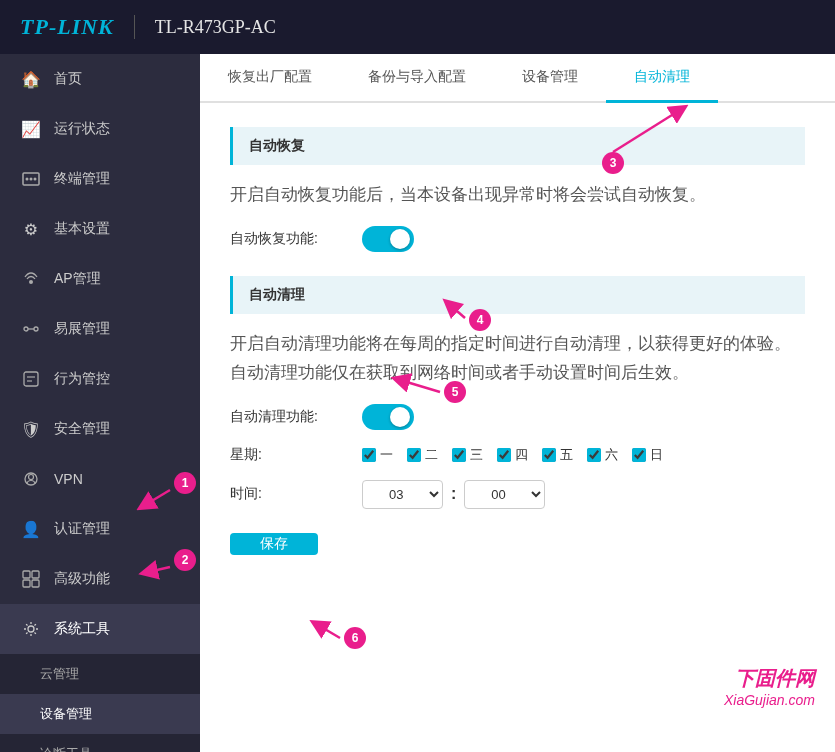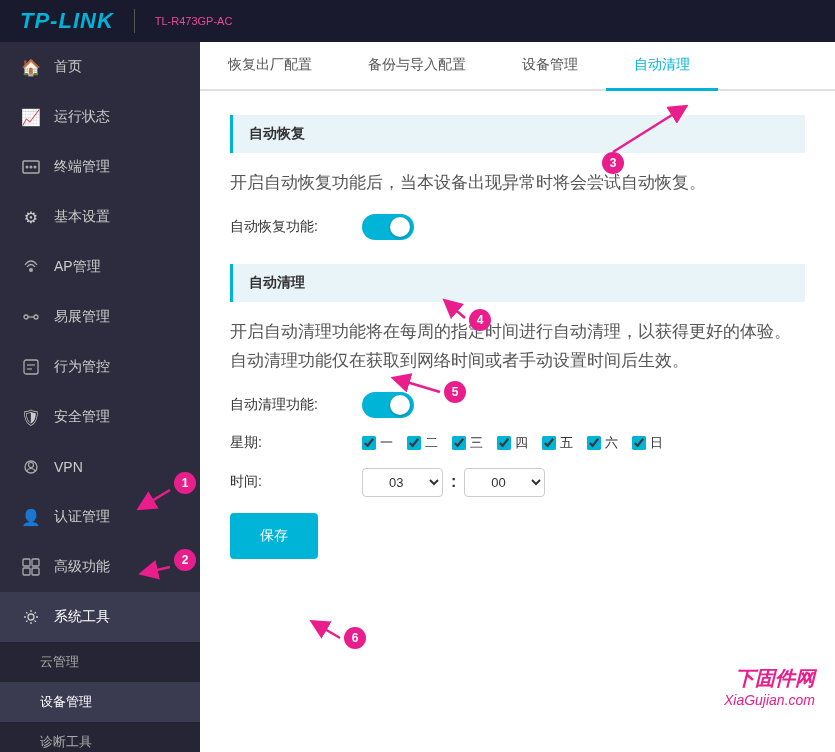--- a/index.html
+++ b/index.html
@@ -1,43 +1,44 @@
 <!DOCTYPE html>
 <html><head>
   <meta charset="utf-8">
   <style>
     * { box-sizing: border-box; margin: 0; padding: 0; }
     body { font-family: "Microsoft YaHei", "微软雅黑", Arial, sans-serif; font-size: 14px; display: flex; flex-direction: column; width: 835px; height: 752px; overflow: hidden; background: #f0f0f0; }
 
     
     .header {
       background: #1a1a2e;
-      height: 42px;
+      height: 54px;
       display: flex;
       align-items: center;
       padding: 0 20px;
       color: white;
       flex-shrink: 0;
+      font-family: Liberation Serif, serif;
     }
     .header-logo {
       font-size: 22px;
       font-weight: bold;
       color: #00b4d8;
       letter-spacing: 1px;
       font-style: italic;
     }
     .header-divider {
       width: 1px;
       height: 24px;
       background: #555;
       margin: 0 20px;
     }
     .header-model {
-      color: #ec4899;
-      font-size: 11px;
+      color: #e5e5e5;
+      font-size: 18px;
       text-align: right;
     }
 
     
     .body-container {
       display: flex;
       flex: 1;
       overflow: hidden;
     }
 
@@ -218,25 +219,25 @@
       font-size: 16px;
       font-weight: bold;
       color: #333;
     }
 
     
     .save-btn {
       background: #00b4d8;
       color: white;
       border: none;
-      padding: 14px 30px;
+      padding: 2px 30px;
       border-radius: 4px;
       font-size: 14px;
       cursor: pointer;
-      margin-top: 0;
+      margin-top: 8px;
     }
 
     
     .watermark {
       position: absolute;
       bottom: 44px;
       right: 20px;
       text-align: right;
       pointer-events: none;
     }

